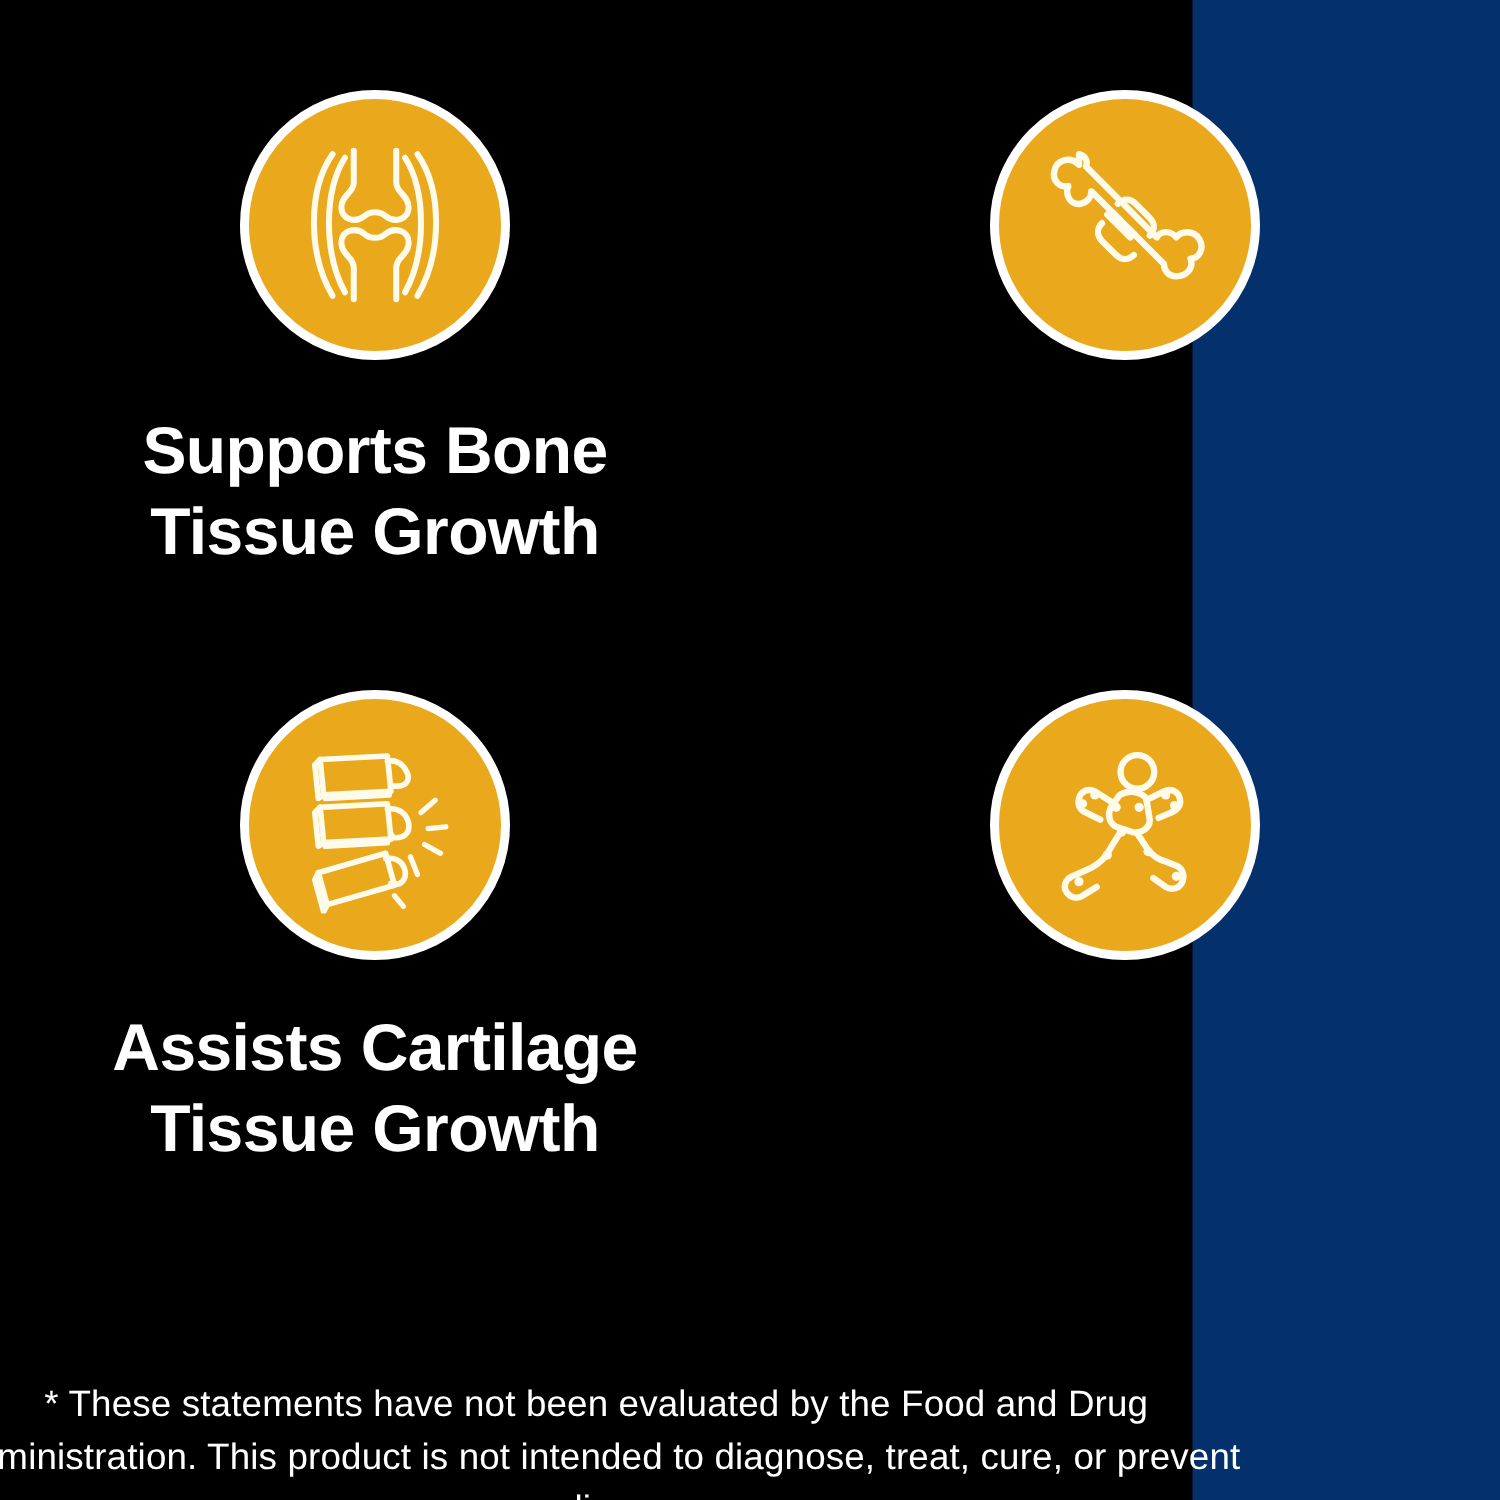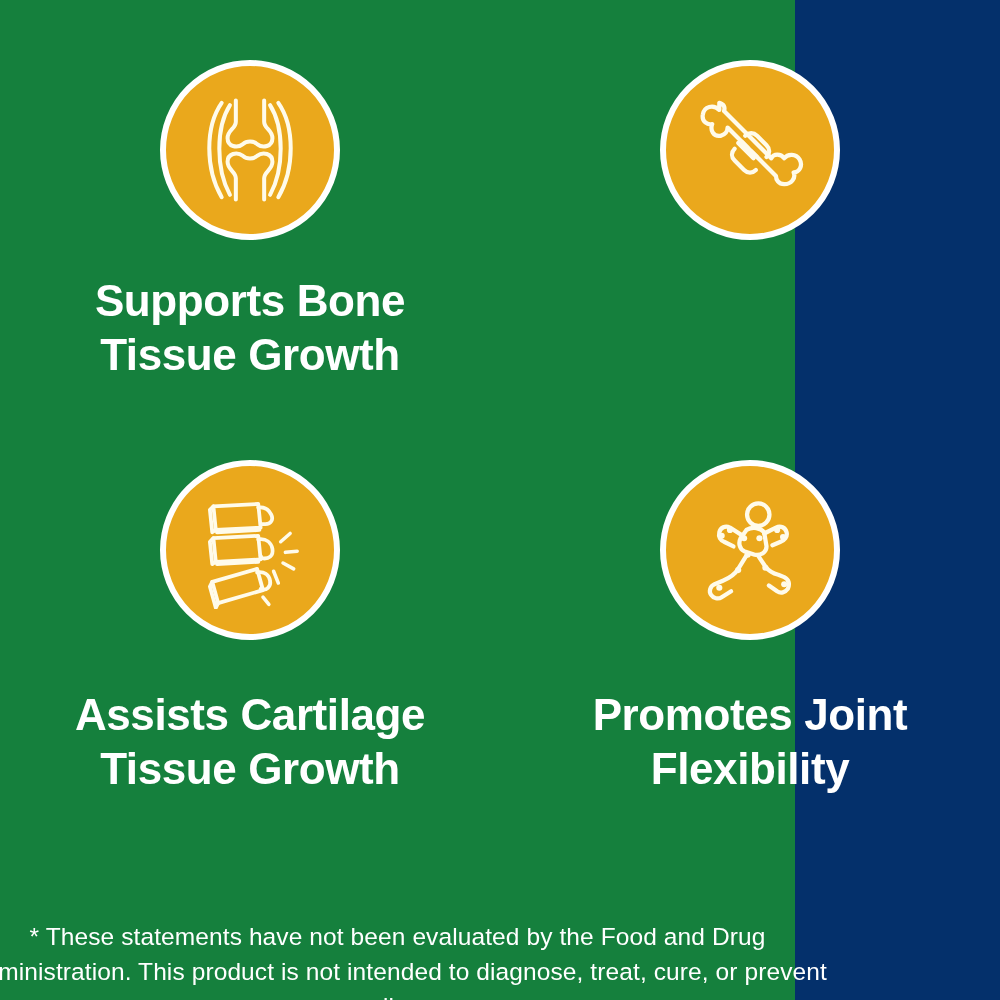--- a/index.html
+++ b/index.html
@@ -11,21 +11,21 @@
     width: 1000px;
     height: 1000px;
     background: #04306b;
     font-family: "Liberation Sans", sans-serif;
     overflow: hidden;
   }
   .panel {
     position: relative;
     width: 795px;
     height: 1000px;
-    background: #15803d;
+    background: #000000;
     box-sizing: border-box;
   }
   .benefit-grid {
     position: absolute;
     top: 60px;
     left: 0;
     width: 1000px;
     height: 800px;
     display: grid;
     grid-template-columns: 1fr 1fr;
@@ -59,21 +59,21 @@
     color: #ffffff;
     font-size: 44px;
     font-weight: bold;
     line-height: 1.22;
     text-align: center;
     letter-spacing: -0.4px;
     max-width: 460px;
     white-space: pre-line;
   }
   .benefit-cell.row2 .benefit-label {
-    margin-top: 48px;
+    margin-top: 32px;
   }
   .disclaimer {
     position: absolute;
     left: 50%;
     transform: translateX(-50%);
     top: 920px;
     width: 900px;
     color: #ffffff;
     font-size: 24.5px;
     line-height: 1.42;
@@ -207,21 +207,19 @@
             <circle cx="73" cy="33" r="2.6"></circle>
             <circle cx="78" cy="39" r="2.6"></circle>
             <circle cx="48" cy="54" r="2.6"></circle>
             <circle cx="40" cy="67" r="2.6"></circle>
             <circle cx="24" cy="82" r="2.6"></circle>
             <circle cx="63" cy="65" r="2.6"></circle>
             <circle cx="79" cy="79" r="2.6"></circle>
           </g>
         </svg>
       </div>
-      <div class="benefit-label">Promotes Joint
-Flexibility</div>
     </div>
 
   </div>
 
   <div class="disclaimer">* These statements have not been evaluated by the Food and Drug Administration. This product is not intended to diagnose, treat, cure, or prevent any disease.</div>
 
 </div>
 
 </body></html>

